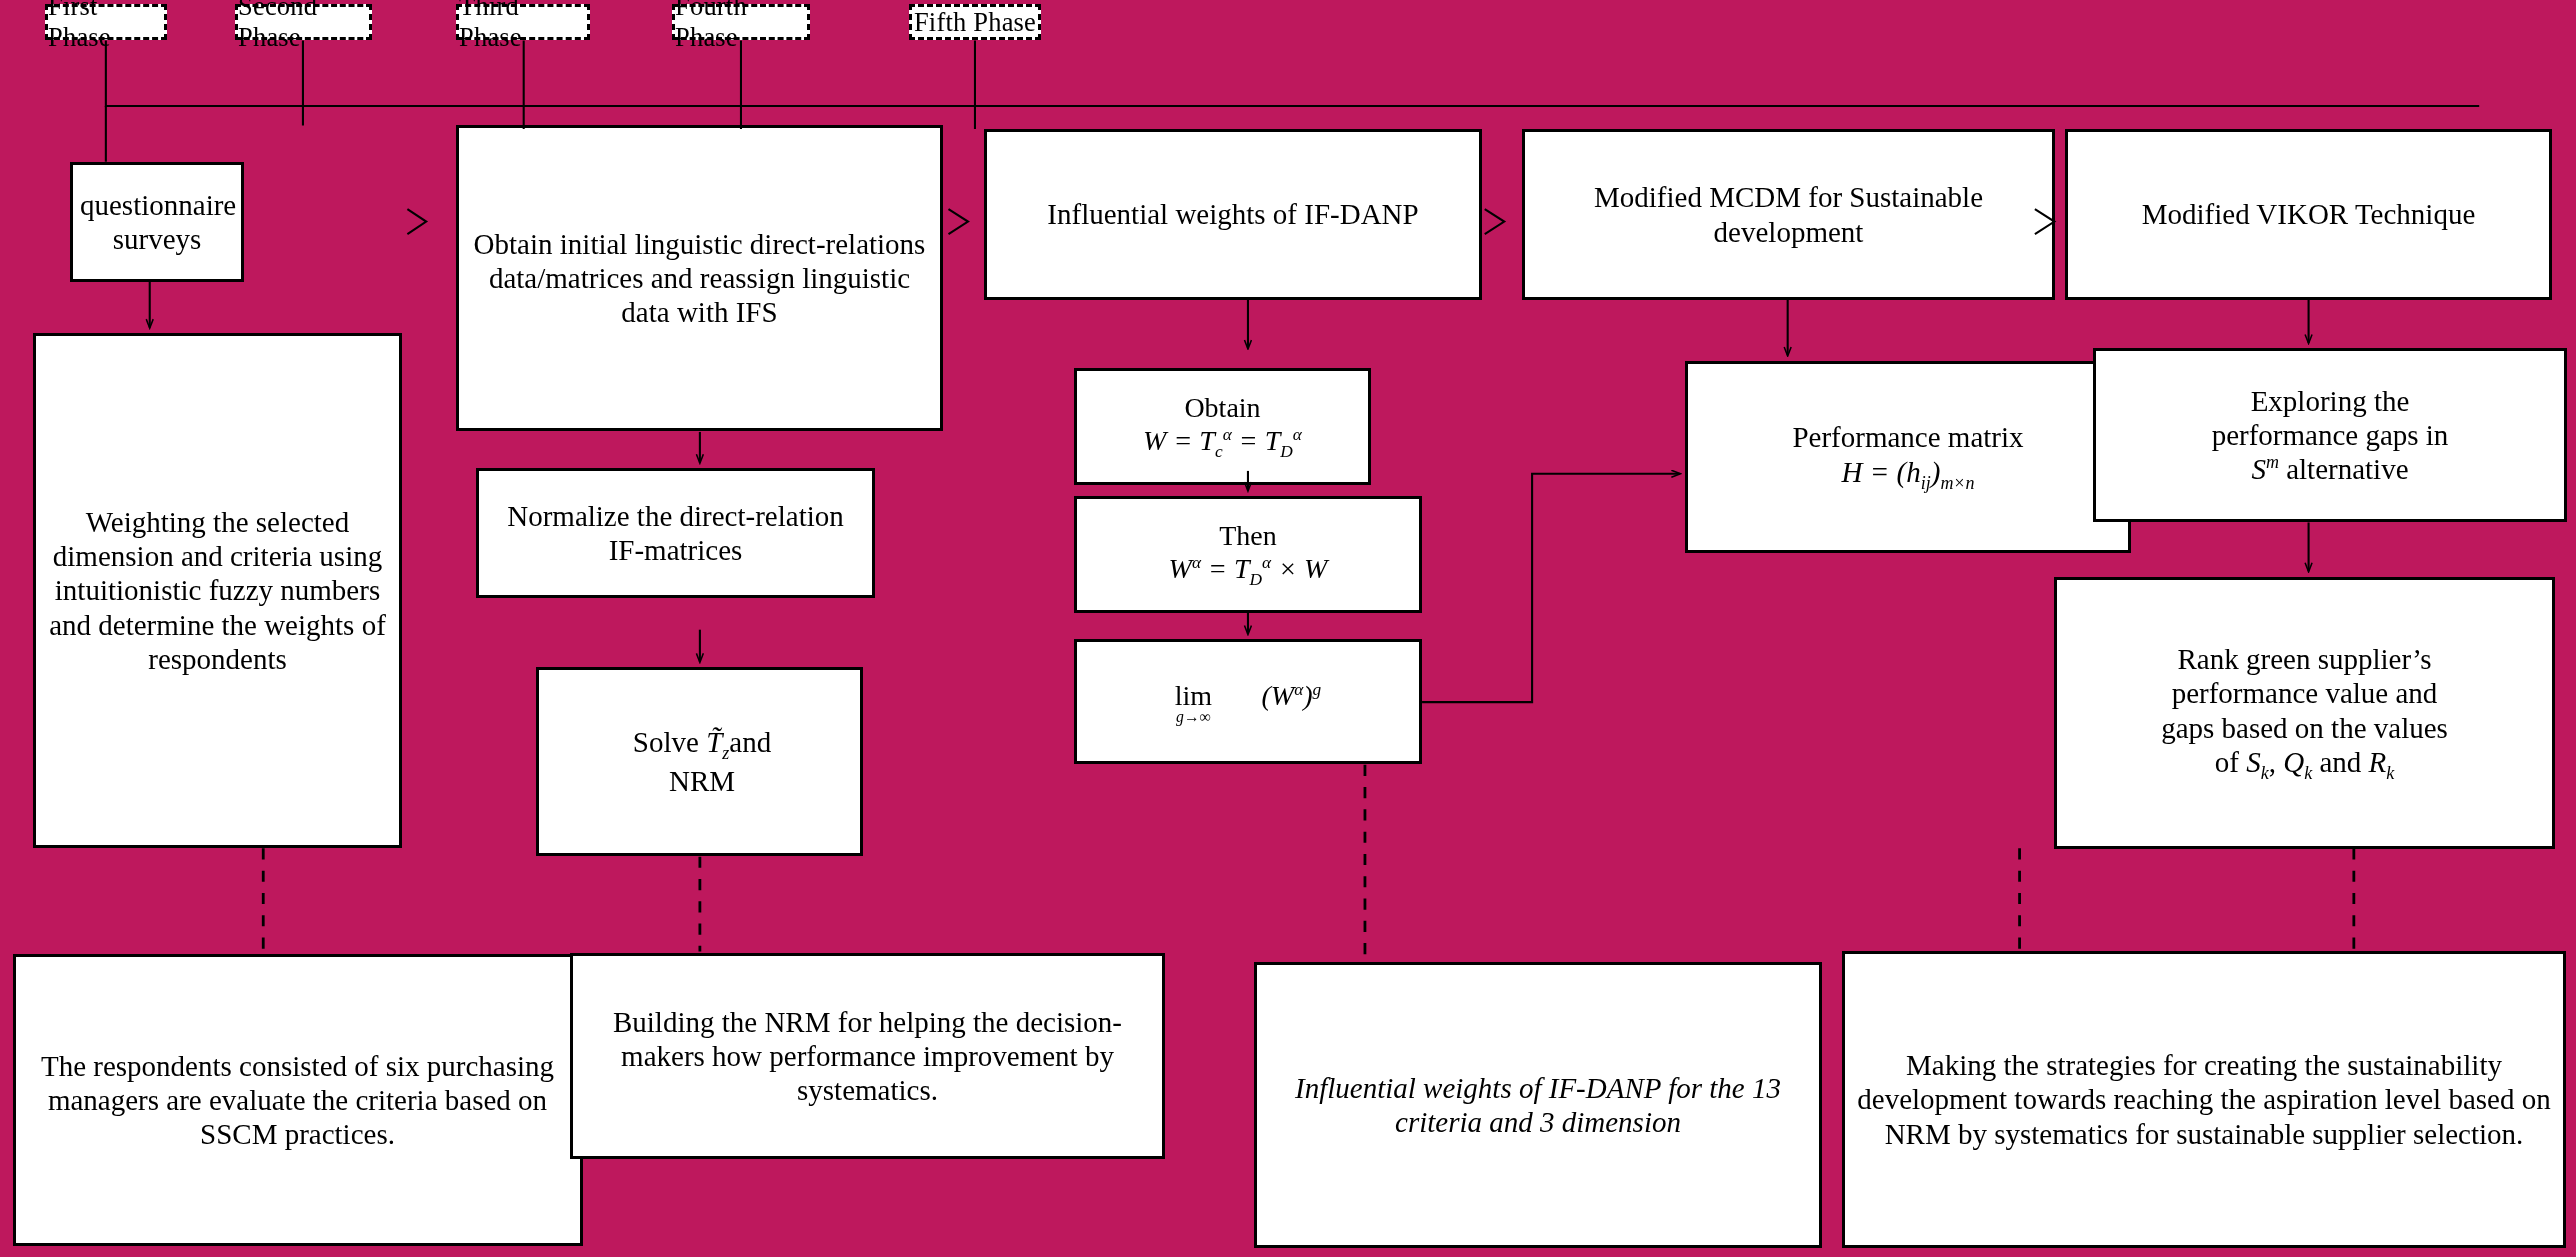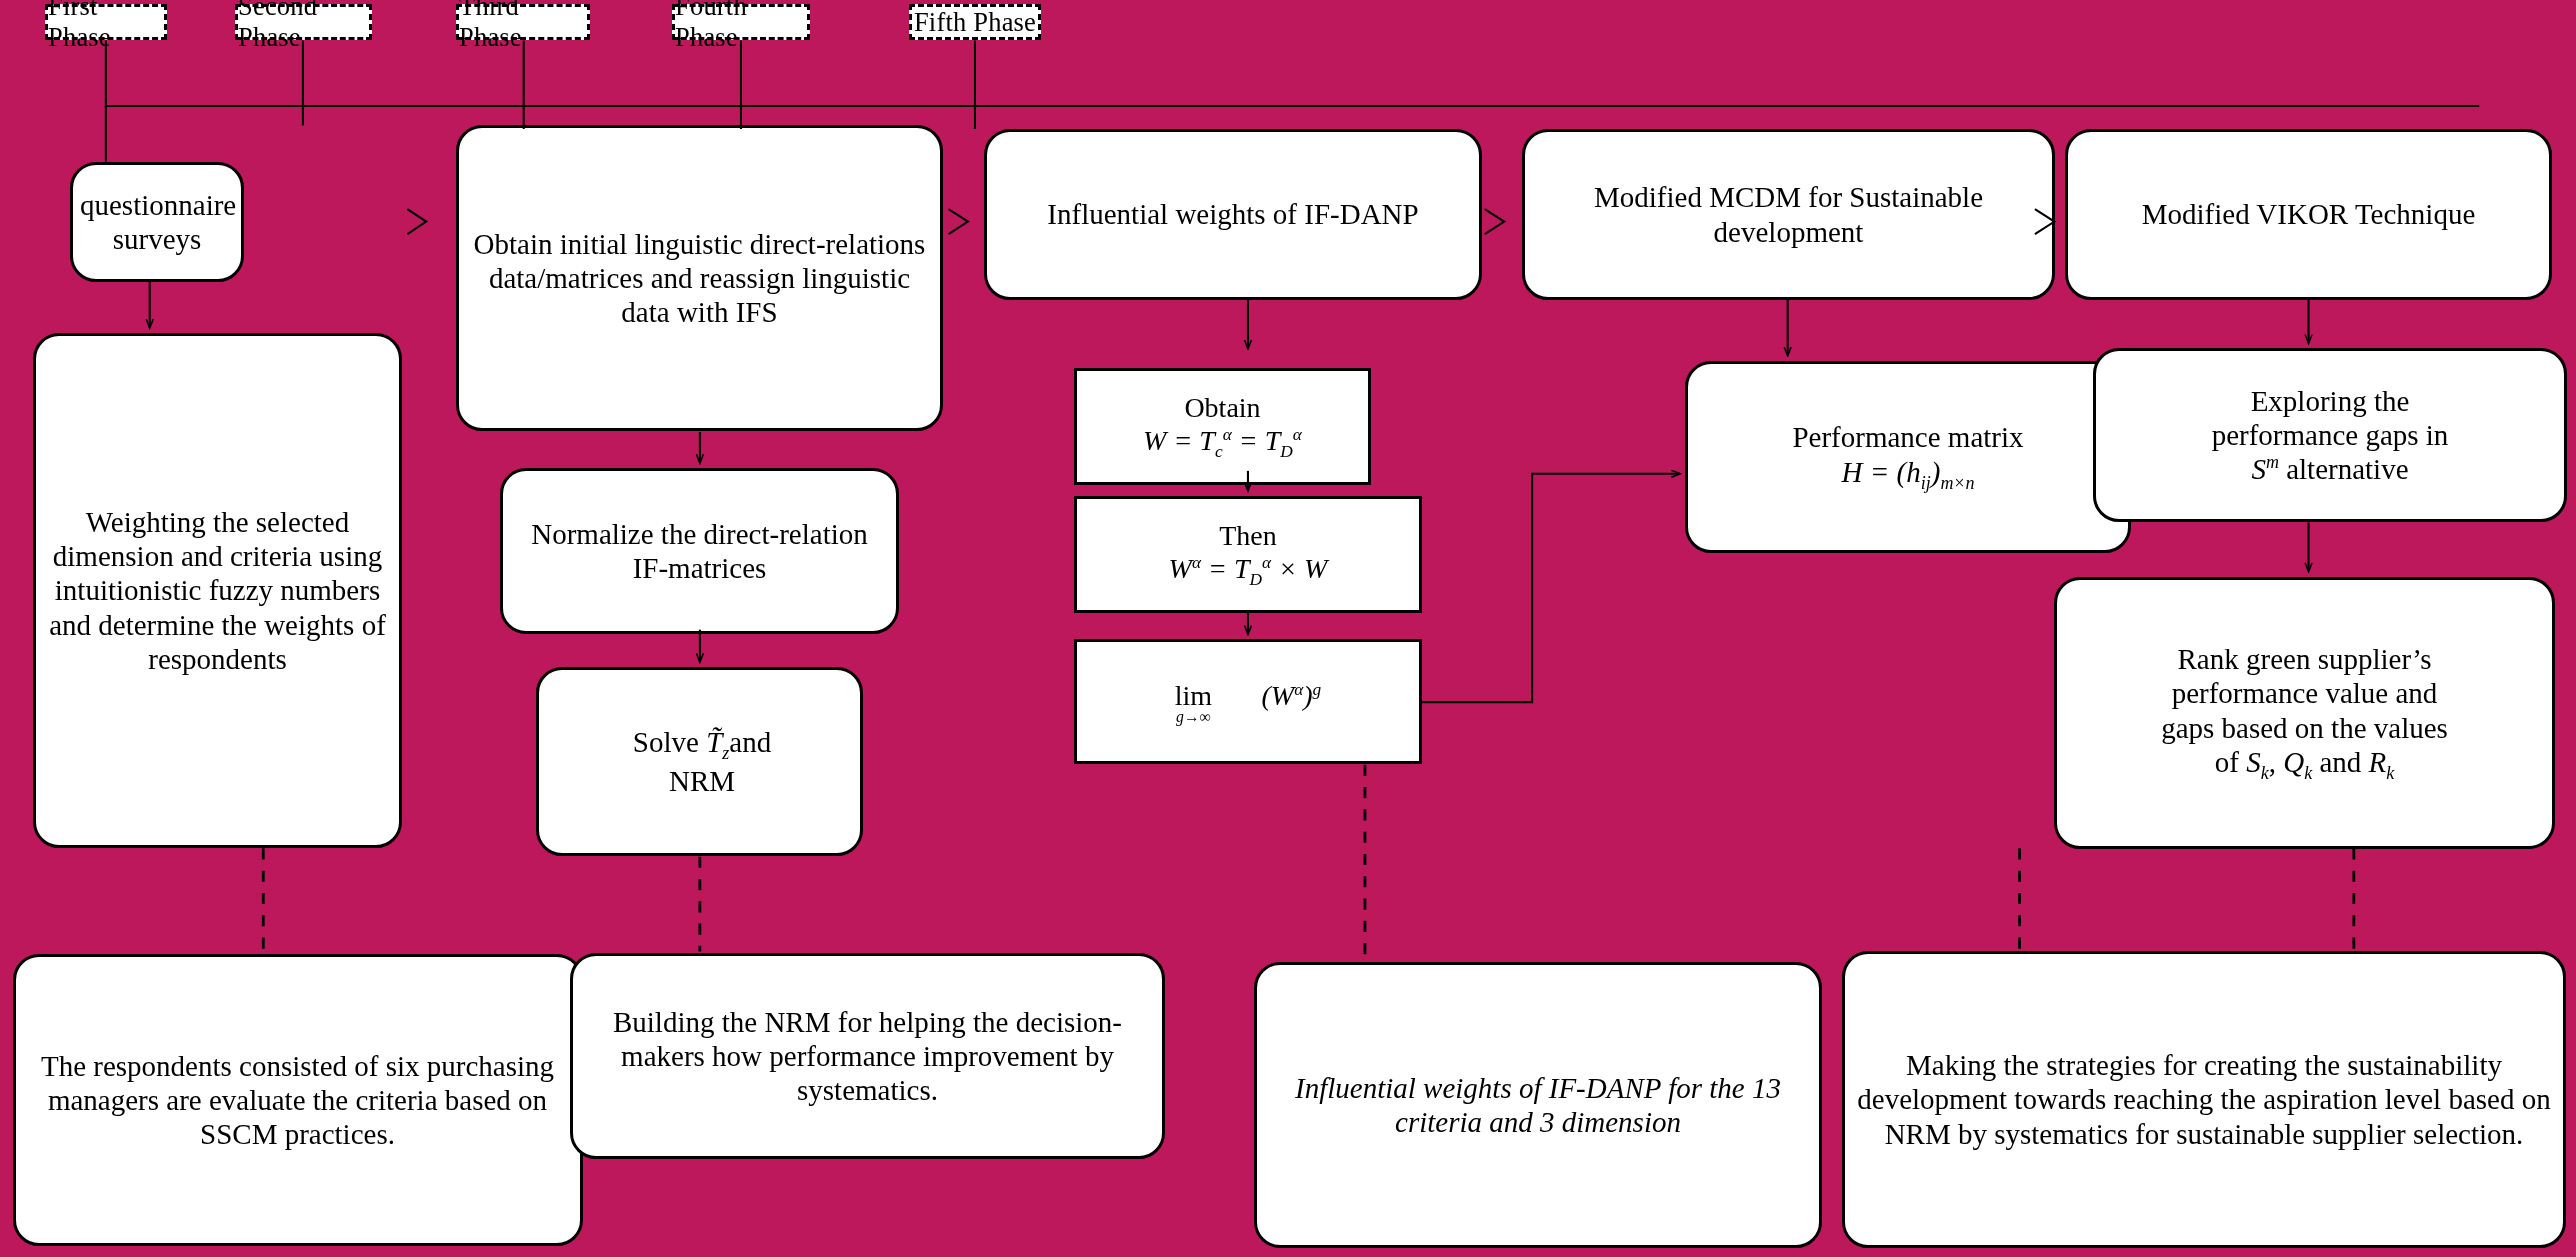--- a/index.html
+++ b/index.html
@@ -21,21 +21,21 @@
     border:3.5px solid #000;
     background:#fff;
     display:flex;align-items:center;justify-content:center;
     text-align:center;
     box-sizing:border-box;
     padding:4.2px 7px;
     line-height:1.18;
   }
   .pbox .txt{display:block;width:100%;}
   .f40{font-size:28px;}
-  .f42{font-size:29px;border-radius:26px;}
+  .f42{font-size:29px;}
 
   .mth{font-style:italic;font-family:"Liberation Serif",serif;}
   sub{font-size:.62em;font-style:italic;}
   sup{font-size:.62em;font-style:italic;}
   .rom{font-style:normal;}
 
   svg.ov{position:absolute;left:0;top:0;width:2576px;height:1258px;pointer-events:none;}
 
   .lim-wrap{display:inline-block;position:relative;text-align:center;}
   .lim-under{display:block;font-size:.56em;line-height:1;margin-top:-2.8px;}
@@ -67,21 +67,21 @@
   </div>
 
   <div class="pbox f42" style="left:33px;top:333px;width:369px;height:515px;">
     <span class="txt">Weighting the selected dimension and criteria using intuitionistic fuzzy numbers and determine the weights of respondents</span>
   </div>
 
   <div class="pbox f42" style="left:456px;top:125px;width:487px;height:306px;">
     <span class="txt">Obtain initial linguistic direct-relations data/matrices and reassign linguistic data with IFS</span>
   </div>
 
-  <div class="pbox f42" style="left:500px;top:468px;width:399px;height:166px;">
+  <div class="pbox f42" style="left:476px;top:468px;width:399px;height:130px;">
     <span class="txt">Normalize the direct-relation IF-matrices</span>
   </div>
 
   <div class="pbox f42" style="left:536px;top:667px;width:327px;height:189px;padding-left:12px;">
     <span class="txt">
       <span>Solve </span><span class="mth">T̃</span><sub>z</sub><span>and</span><br>
       <span>NRM</span>
     </span>
   </div>
 

